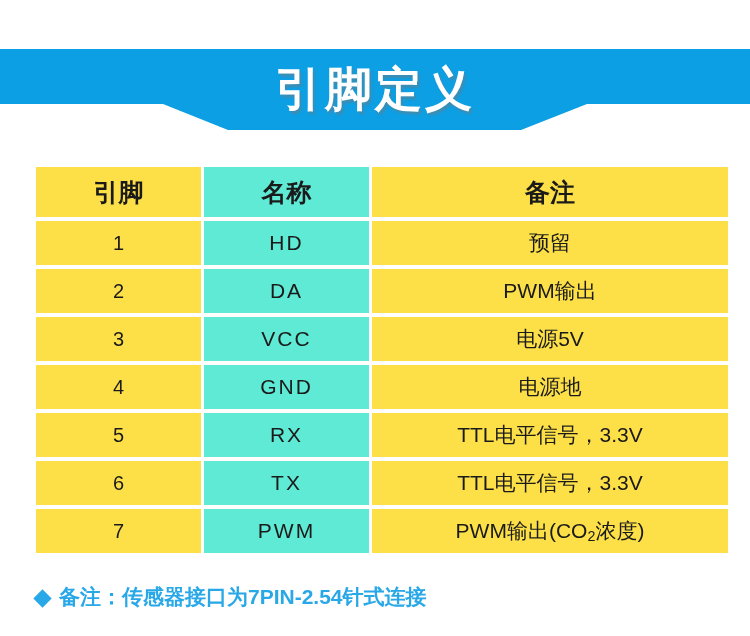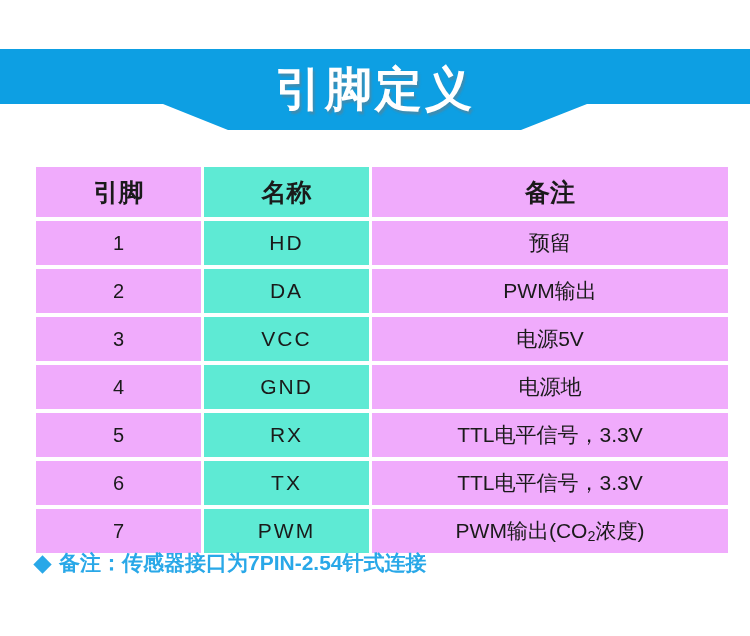--- a/index.html
+++ b/index.html
@@ -85,34 +85,34 @@
   .pin-table thead th {
     height: 50px;
     font-size: 25px;
     font-weight: 700;
   }
   .pin-table tbody td {
     height: 44px;
     font-size: 21px;
   }
 
-  .cell-dark  { background: #f0abfc; }
+  .cell-dark  { background: #fde047; }
   .cell-light { background: #5eead4; }
 
   .pin-table tbody td.cell-num  { font-size: 20px; }
   .pin-table tbody td.cell-name { font-size: 21px; letter-spacing: 2px; }
   .pin-table tbody td.cell-note { font-size: 21px; text-align: center; }
 
   sub { font-size: 0.68em; vertical-align: baseline; position: relative; bottom: -0.22em; }
 
   
   .footer-note {
     position: absolute;
     left: 36px;
-    top: 549px;
+    top: 583px;
     display: flex;
     align-items: center;
     gap: 10px;
     color: #29a8e8;
     font-size: 21px;
     font-weight: 700;
     white-space: nowrap;
   }
   .diamond-icon {
     display: inline-block;

